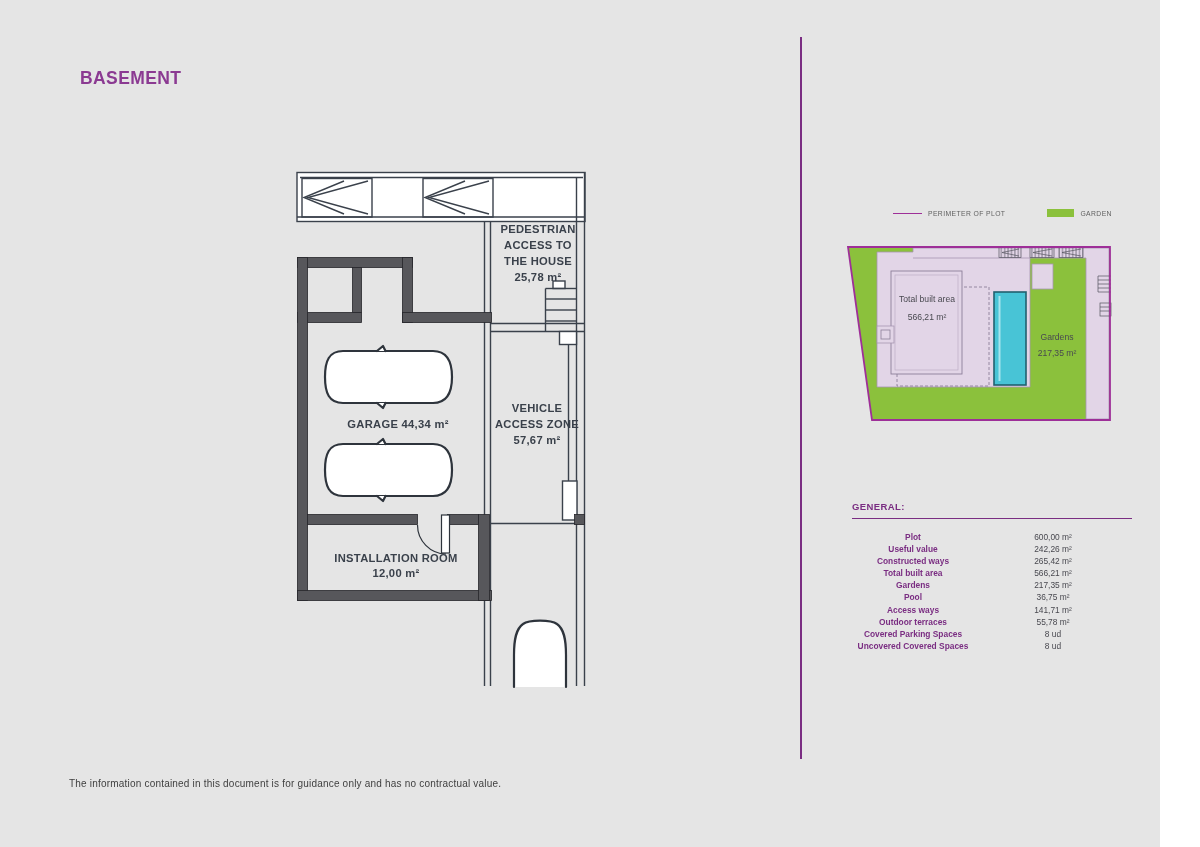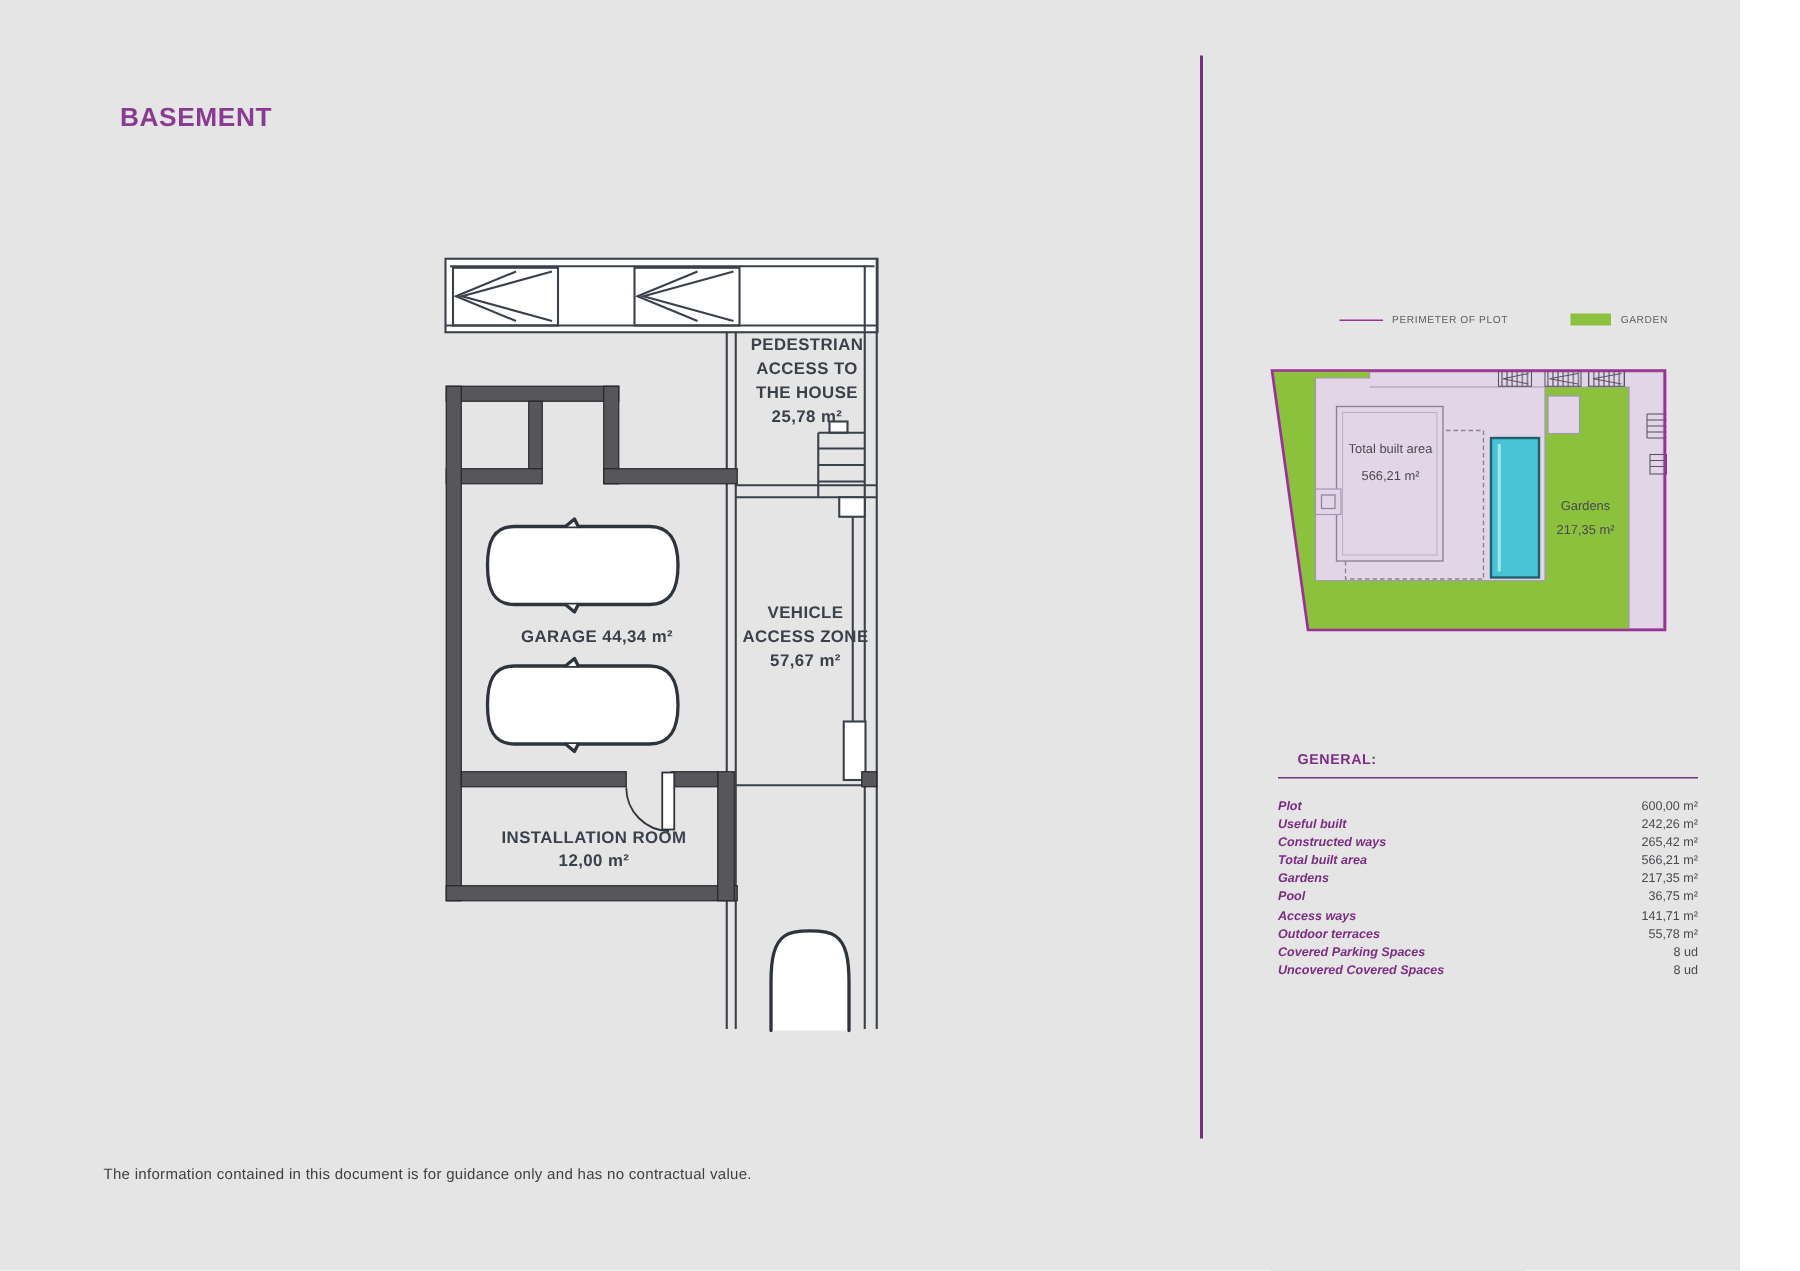--- a/index.html
+++ b/index.html
@@ -8,26 +8,26 @@
   .abs{position:absolute;}
   #title{left:80px;top:68px;font-size:17.5px;font-weight:bold;color:#8B3A92;letter-spacing:.4px;}
   #vline{left:800px;top:37px;width:2px;height:722px;background:#7A2D82;}
   
   #legend{left:893px;top:209px;display:flex;align-items:center;font-size:6.8px;color:#5f5f5f;
           letter-spacing:.4px;}
   #legend .lline{width:29px;height:0;border-top:1.7px solid #9E2F98;margin-right:6px;}
   #legend .lswatch{width:27px;height:8px;background:#8BC13C;margin:0 6px 0 42px;}
   
   #general{left:852px;top:501px;width:280px;}
-  #general .ghead{font-size:9.5px;font-weight:bold;color:#7A2D82;letter-spacing:.4px;margin-left:13px;}
+  #general .ghead{font-size:9.5px;font-weight:bold;color:#7A2D82;letter-spacing:.4px;}
   #general .gline{margin-top:6px;border-top:1.6px solid #7A2D82;height:0;}
   #general .grows{margin-top:12px;}
   #general .grow{display:flex;line-height:12.1px;}
-  #general .glabel{flex:0 0 122px;text-align:left;font-size:8.4px;font-weight:bold;color:#7A2D82;font-style:italic;}
-  #general .gvalue{flex:1;text-align:right;font-size:8.4px;color:#494950;}
+  #general .glabel{flex:0 0 122px;text-align:center;font-size:8.4px;font-weight:bold;color:#7A2D82;}
+  #general .gvalue{flex:1;text-align:center;font-size:8.4px;color:#494950;}
   #footer{left:69px;top:778px;font-size:10px;color:#3F3F3F;letter-spacing:.2px;}
   
   .w{stroke:#3A414B;stroke-width:1.4;fill:none;}
   .wf{stroke:#3A414B;stroke-width:1.4;fill:#ffffff;}
   .tw{fill:#57575B;stroke:#26262B;stroke-width:.8;}
   .car{fill:#ffffff;stroke:#2E343C;stroke-width:2.2;stroke-linejoin:round;stroke-linecap:round;}
   .pt{fill:#3A414B;font-family:"Liberation Sans",sans-serif;font-weight:bold;font-size:11.2px;
       text-anchor:middle;letter-spacing:.3px;}
   .st{fill:#494950;font-family:"Liberation Sans",sans-serif;font-size:8.6px;text-anchor:middle;}
   .lav{fill:#E2D5E7;stroke:#A796B2;stroke-width:.8;}
@@ -190,21 +190,21 @@
 
   <div id="general" class="abs">
     <div class="ghead">GENERAL:</div>
     <div class="gline"></div>
     <div class="grows">
       <div class="grow">
           <div class="glabel">Plot</div>
           <div class="gvalue">600,00 m²</div>
         </div>
       <div class="grow">
-          <div class="glabel">Useful built</div>
+          <div class="glabel">Useful value</div>
           <div class="gvalue">242,26 m²</div>
         </div>
       <div class="grow">
           <div class="glabel">Constructed ways</div>
           <div class="gvalue">265,42 m²</div>
         </div>
       <div class="grow">
           <div class="glabel">Total built area</div>
           <div class="gvalue">566,21 m²</div>
         </div>

